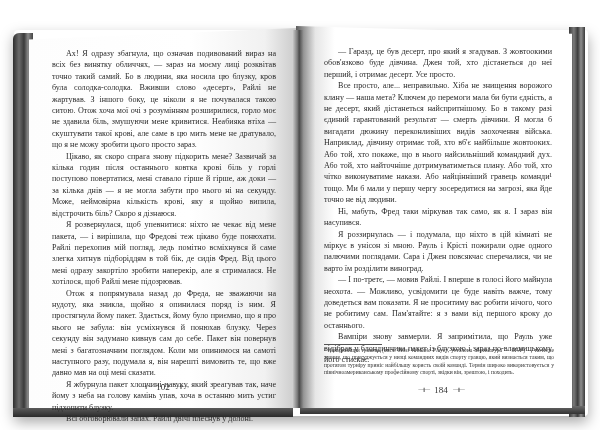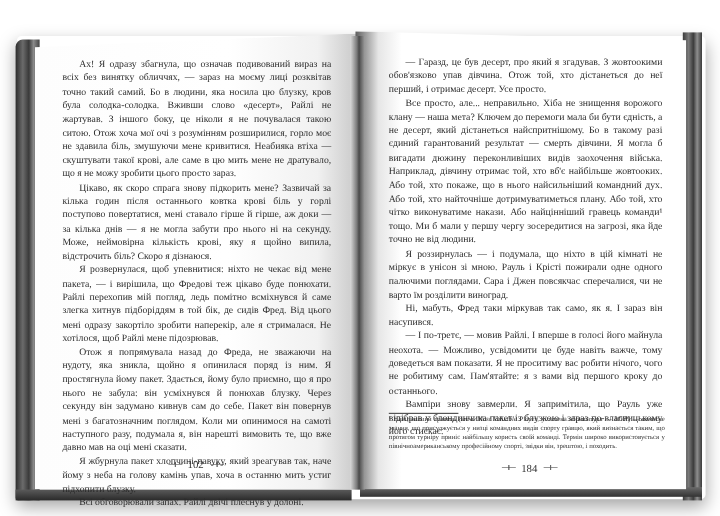--- a/index.html
+++ b/index.html
@@ -102,24 +102,24 @@
     <p>Всі обговорювали запах. Райлі двічі плеснув у долоні.</p>
   </div>
 
   <div class="page-number pn-left">
     <span class="orn">⟞⟝</span>
     <span>102</span>
     <span class="orn">⟞⟝</span>
   </div>
 
   <div class="text-block right-text">
-    <p>— Гаразд, це був десерт, про який я згадував. З жовтоокими обов'язково упав дівчина. Отож той, хто дістанеться до неї перший, і отримає десерт. Усе просто.</p>
+    <p>— Гаразд, це був десерт, про який я згадував. З жовтоокими обов'язково буде дівчина. Джен той, хто дістанеться до неї перший, і отримає десерт. Усе просто.</p>
     <p>Все просто, але... неправильно. Хіба не знищення ворожого клану — наша мета? Ключем до перемоги мала би бути єдність, а не десерт, який дістанеться найспритнішому. Бо в такому разі єдиний гарантований результат — смерть дівчини. Я могла б вигадати дюжину переконливіших видів заохочення війська. Наприклад, дівчину отримає той, хто вб'є найбільше жовтооких. Або той, хто покаже, що в нього найсильніший командний дух. Або той, хто найточніше дотримуватиметься плану. Або той, хто чітко виконуватиме накази. Або найцінніший гравець команди¹ тощо. Ми б мали у першу чергу зосередитися на загрозі, яка йде точно не від людини.</p>
+    <p>Ні, мабуть, Фред таки міркував так само, як я. І зараз він насупився.</p>
     <p>Я роззирнулась — і подумала, що ніхто в цій кімнаті не міркує в унісон зі мною. Рауль і Крісті пожирали одне одного палючими поглядами. Сара і Джен повсякчас сперечалися, чи не варто їм розділити виноград.</p>
-    <p>Ні, мабуть, Фред таки міркував так само, як я. І зараз він насупився.</p>
     <p>— І по-третє, — мовив Райлі. І вперше в голосі його майнула неохота. — Можливо, усвідомити це буде навіть важче, тому доведеться вам показати. Я не проситиму вас робити нічого, чого не робитиму сам. Пам'ятайте: я з вами від першого кроку до останнього.</p>
     <p>Вампіри знову завмерли. Я запримітила, що Рауль уже відібрав у блондинчика пакет із блузкою і зараз по-власницькому його стискає.</p>
   </div>
 
   <div class="footnote-rule"></div>
   <div class="footnote">
     <span>¹</span>
     <span>Найцінніший гравець (англ. </span><i>Most Valuable Player</i><span>, усталена абревіатура — </span><i>MVP</i><span>) — почесне звання, що присуджується у низці командних видів спорту гравцю, який визнається таким, що протягом турніру приніс найбільшу користь своїй команді. Термін широко використовується у північноамериканському професійному спорті, звідки він, зрештою, і походить.</span>
   </div>
 

